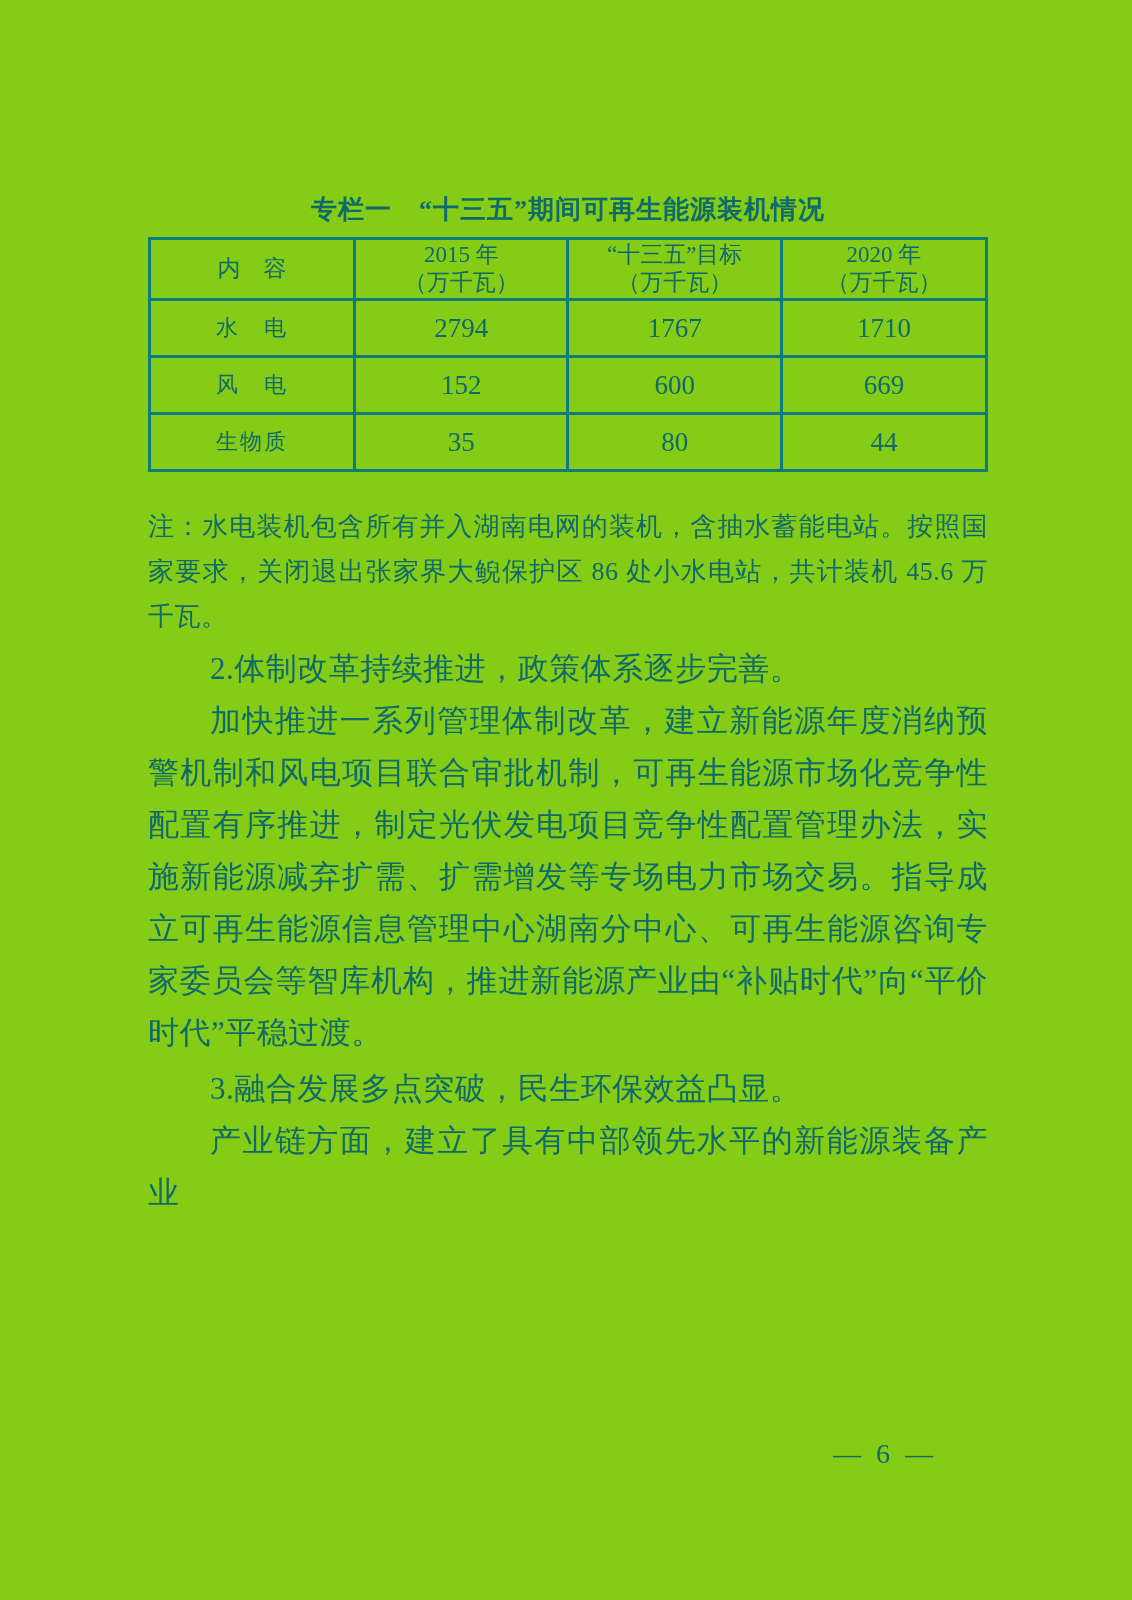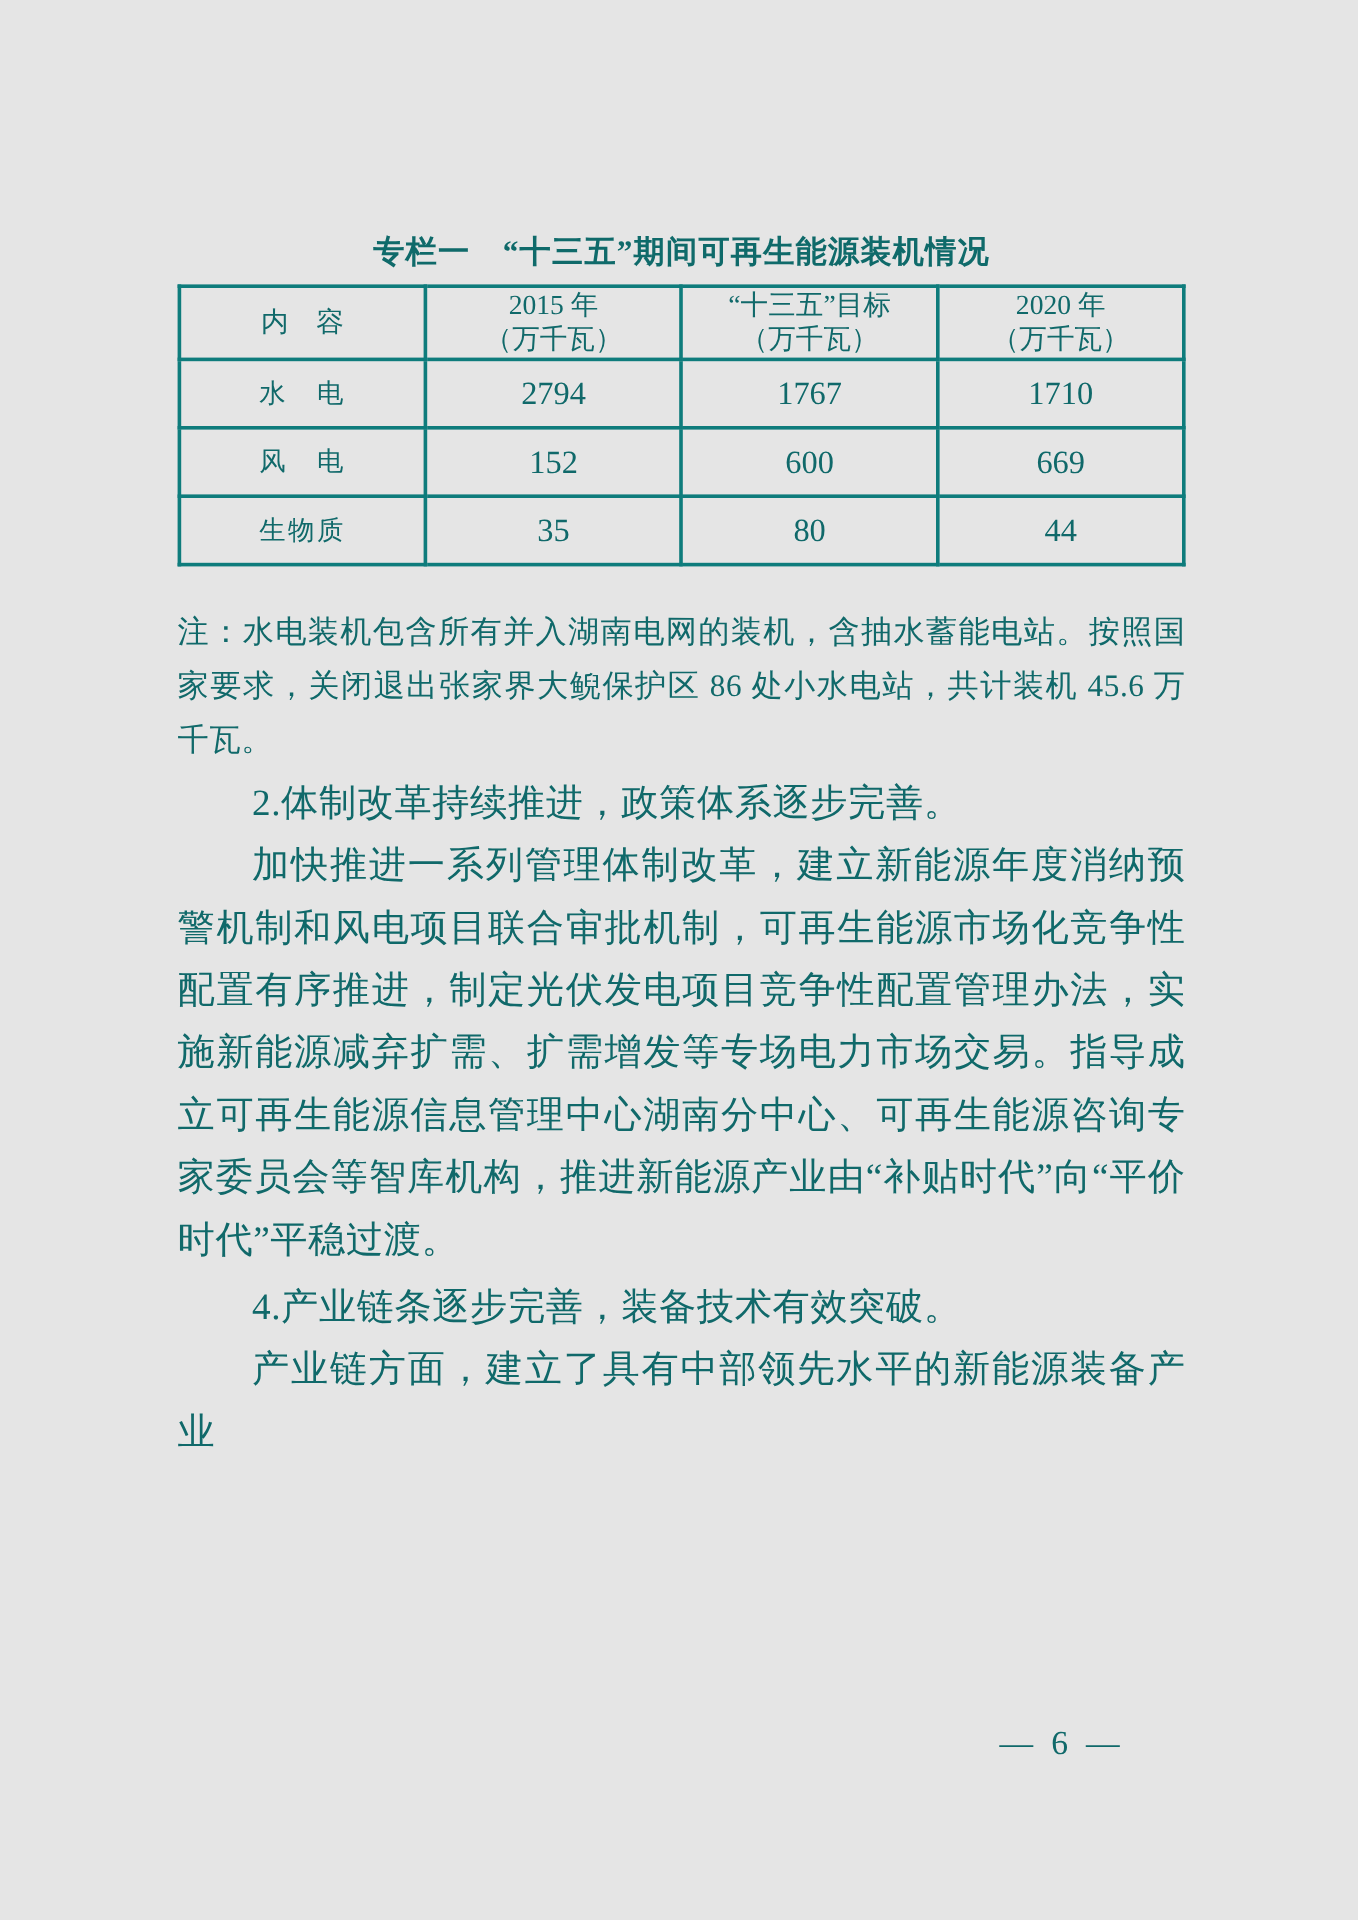--- a/index.html
+++ b/index.html
@@ -1,20 +1,20 @@
 <!DOCTYPE html>
 <html lang="zh"><head>
 <meta charset="utf-8">
 <style>
   html, body { margin: 0; padding: 0; }
   .page {
     position: relative;
     width: 1132px;
     height: 1600px;
-    background: #e5e5e5;
+    background: #84cc16;
     color: #10696a;
     font-family: "Liberation Serif", "DejaVu Serif", serif;
     overflow: hidden;
   }
   .content {
     position: absolute;
     left: 148px;
     top: 0;
     width: 840px;
   }
@@ -123,20 +123,20 @@
           <td class="cell">44</td>
         </tr>
       </tbody>
     </table>
 
     <div class="note">注：水电装机包含所有并入湖南电网的装机，含抽水蓄能电站。按照国家要求，关闭退出张家界大鲵保护区 86 处小水电站，共计装机 45.6 万千瓦。</div>
 
     <p class="heading">2.体制改革持续推进，政策体系逐步完善。</p>
     <p class="para">加快推进一系列管理体制改革，建立新能源年度消纳预警机制和风电项目联合审批机制，可再生能源市场化竞争性配置有序推进，制定光伏发电项目竞争性配置管理办法，实施新能源减弃扩需、扩需增发等专场电力市场交易。指导成立可再生能源信息管理中心湖南分中心、可再生能源咨询专家委员会等智库机构，推进新能源产业由“补贴时代”向“平价时代”平稳过渡。</p>
 
+    <p class="heading">3.融合发展多点突破，民生环保效益凸显。</p>
 
-    <p class="heading">4.产业链条逐步完善，装备技术有效突破。</p>
     <p class="para">产业链方面，建立了具有中部领先水平的新能源装备产业</p>
 
   </div>
 
   <div class="page-number">— 6 —</div>
 </div>
 
 </body></html>

